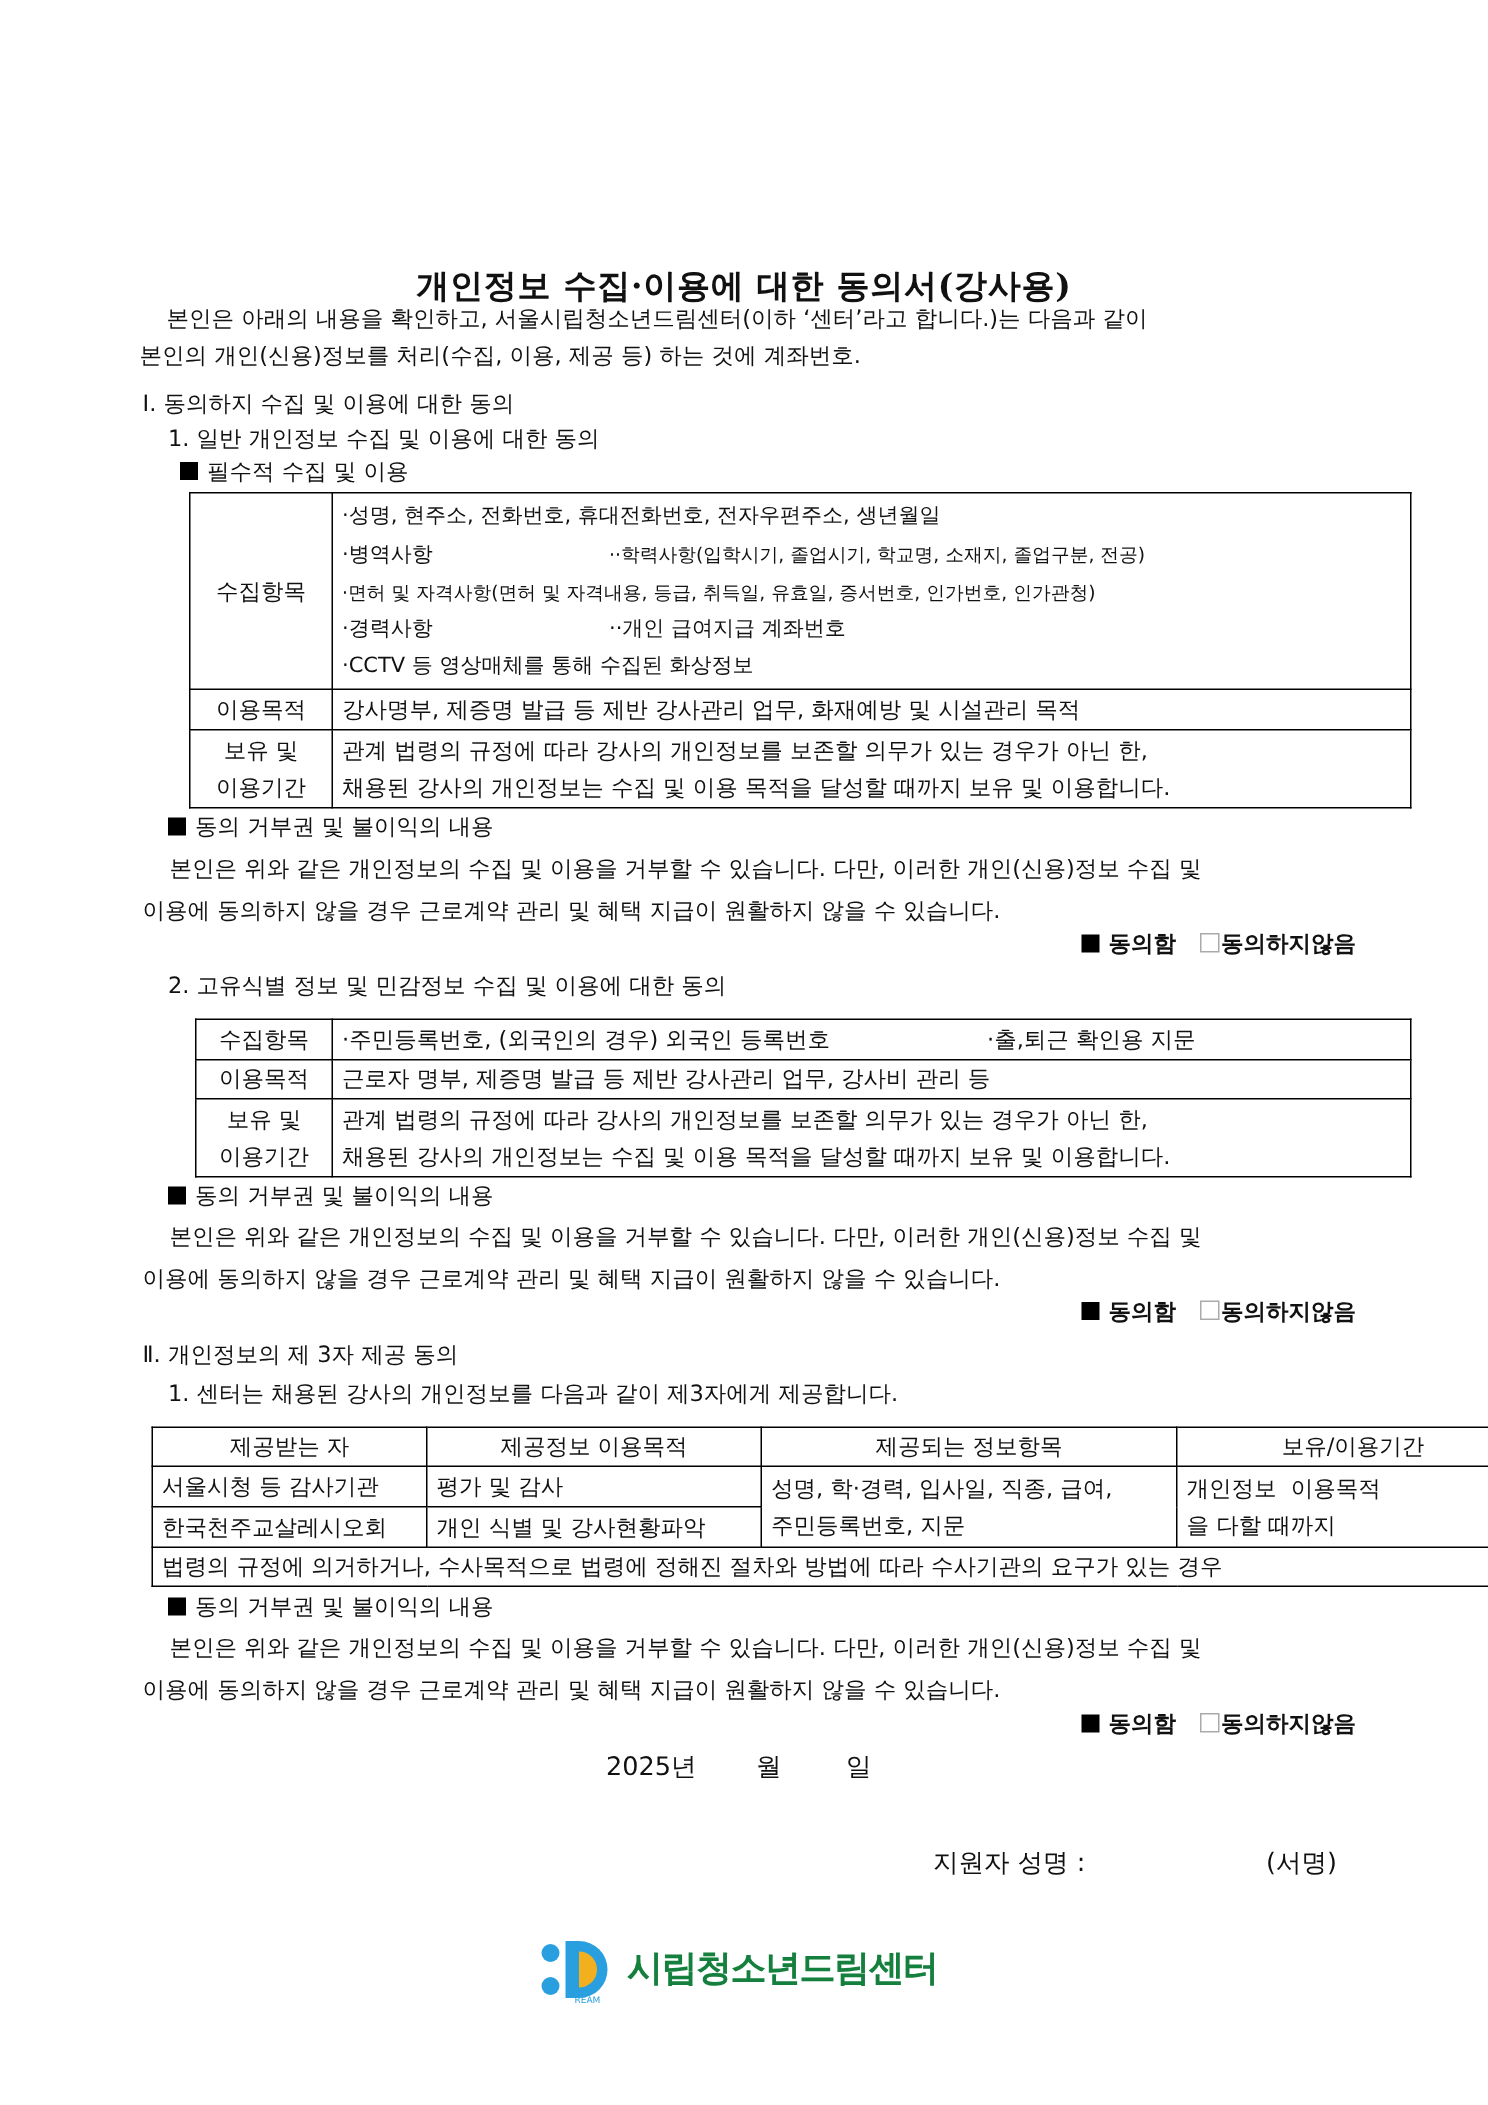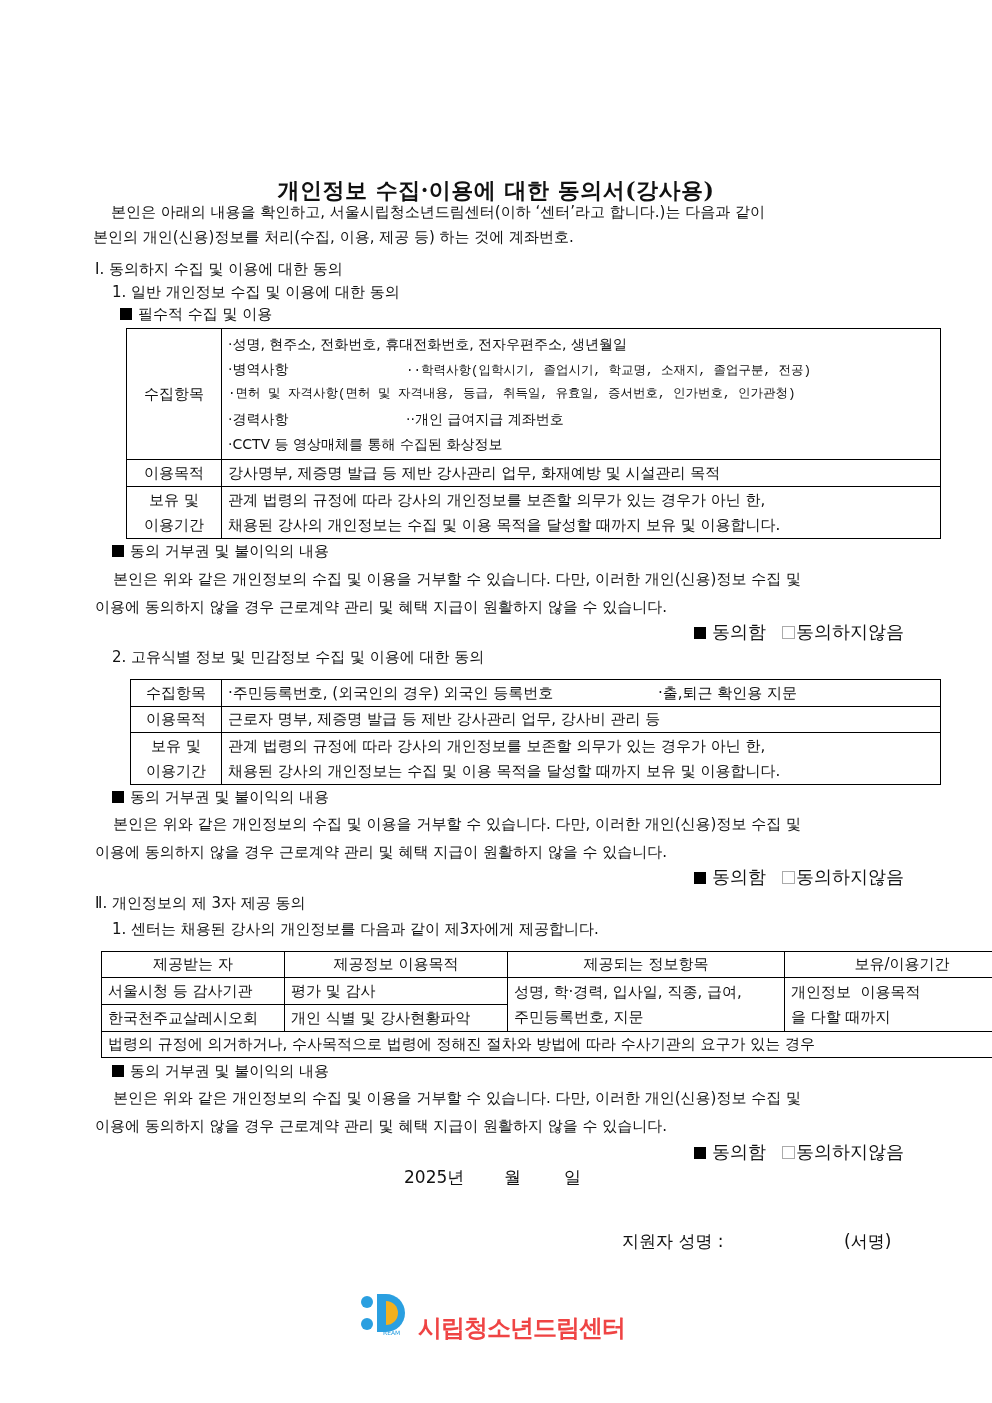--- a/index.html
+++ b/index.html
@@ -1,32 +1,32 @@
 <!DOCTYPE html>
 <html><head>
 <meta charset="utf-8">
 <style>
   html, body { margin: 0; padding: 0; background: #ffffff; }
   body { width: 992px; height: 1403px; position: relative; overflow: hidden;
          font-family: "DejaVu Sans", "Liberation Sans", sans-serif; color: #111; }
   .abs { position: absolute; white-space: nowrap; }
   .title { left: 0; width: 992px; top: 163px; text-align: center; font-size: 22px; font-weight: bold; font-family: "DejaVu Serif", serif; letter-spacing: 0.5px; margin-top: 13px; }
   .p { font-size: 15px; line-height: 25px; }
-  .tiny { font-size: 12.5px; font-family: Liberation Mono, monospace; }
+  .tiny { font-size: 12.5px; }
   .bullet-sq { display:inline-block; width: 12px; height: 12px; background:#000; margin-right:6px; vertical-align: -1px; }
   .chk-empty { display:inline-block; width: 11px; height: 11px; border:1px solid #aaa; background:#fff; margin-right:1px; vertical-align: -1px; }
-  .consent { right: 88px; font-size: 18px; font-weight: normal; text-align: right; }
+  .consent { right: 88px; font-size: 15px; font-weight: bold; text-align: right; }
   .consent span.lbl { margin-right: 16px; }
   table { border-collapse: collapse; position: absolute; font-size: 15px; }
   td { border: 1px solid #000; padding: 0 6px; vertical-align: middle; white-space: nowrap; }
   td.hd { text-align: center; }
   .line { height: 25px; line-height: 25px; }
   .tab { display:inline-block; }
   .logo { left: 360px; top: 1292px; width: 280px; height: 44px; }
-  .logo-text { position:absolute; left: 58px; top: 20px; font-size: 24px; font-weight: bold; color: #ef4444; letter-spacing: -1px; }
+  .logo-text { position:absolute; left: 58px; top: 4px; font-size: 24px; font-weight: bold; color: #15803d; letter-spacing: -1px; }
 </style>
 </head>
 <body>
 
 <div class="abs title">개인정보 수집·이용에 대한 동의서(강사용)</div>
 <div class="abs p" style="left:93px; top:200px;">
   <div style="padding-left:18px;">본인은 아래의 내용을 확인하고, 서울시립청소년드림센터(이하 ‘센터’라고 합니다.)는 다음과 같이</div>
   <div>본인의 개인(신용)정보를 처리(수집, 이용, 제공 등) 하는 것에 계좌번호.</div>
 </div>
 

